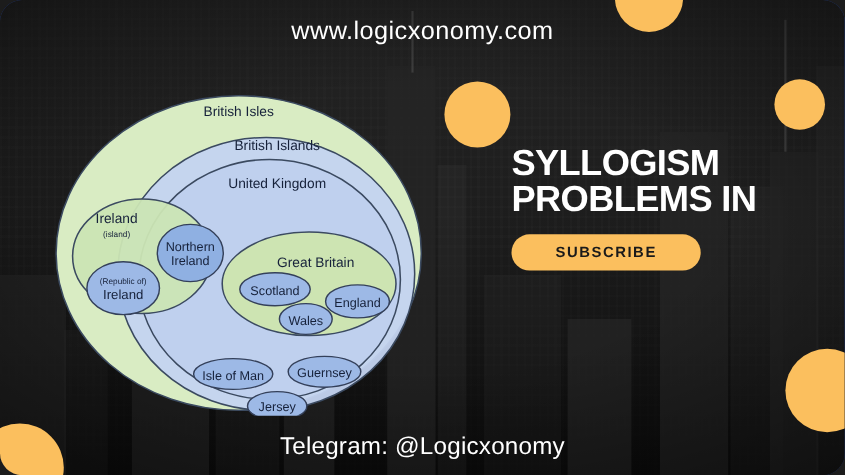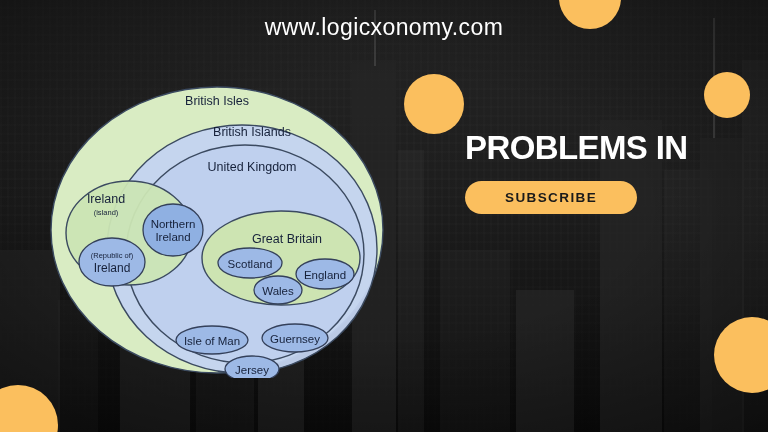--- a/index.html
+++ b/index.html
@@ -7,20 +7,21 @@
     width:768px;height:432px;overflow:hidden;
     background:#1c1c1c;
     font-family:"Liberation Sans", sans-serif;
     position:relative;
   }
   .stage{
     position:absolute;inset:0;
     width:768px;height:432px;
     overflow:hidden;
     background:#1d4ed8;
+    border-radius:20px;
   }
   
   .bg-texture{
     position:absolute;inset:0;
     background:
       linear-gradient(180deg, rgba(40,40,40,.55) 0%, rgba(22,22,22,.2) 45%, rgba(8,8,8,.85) 100%),
       repeating-linear-gradient(90deg, rgba(255,255,255,.018) 0 2px, rgba(0,0,0,0) 2px 7px),
       repeating-linear-gradient(0deg, rgba(255,255,255,.014) 0 2px, rgba(0,0,0,0) 2px 9px),
       #1f1f1f;
     pointer-events:none;
@@ -178,19 +179,21 @@
       <text class="vtext" x="229" y="217" text-anchor="middle" font-size="11.5">Wales</text>
 
       <text class="vtext" x="163" y="267" text-anchor="middle" font-size="11.5">Isle of Man</text>
       <text class="vtext" x="246" y="265" text-anchor="middle" font-size="11.5">Guernsey</text>
       <text class="vtext" x="203" y="296" text-anchor="middle" font-size="11.5">Jersey</text>
     </svg>
   </div>
 
   <div class="right-panel">
     <h1 class="headline">
+      <span>SYLLOGISM</span>
       <span>PROBLEMS IN</span>
     </h1>
     <button class="subscribe">SUBSCRIBE</button>
   </div>
 
+  <div class="telegram">Telegram: @Logicxonomy</div>
 
 </div>
 
 </body></html>

